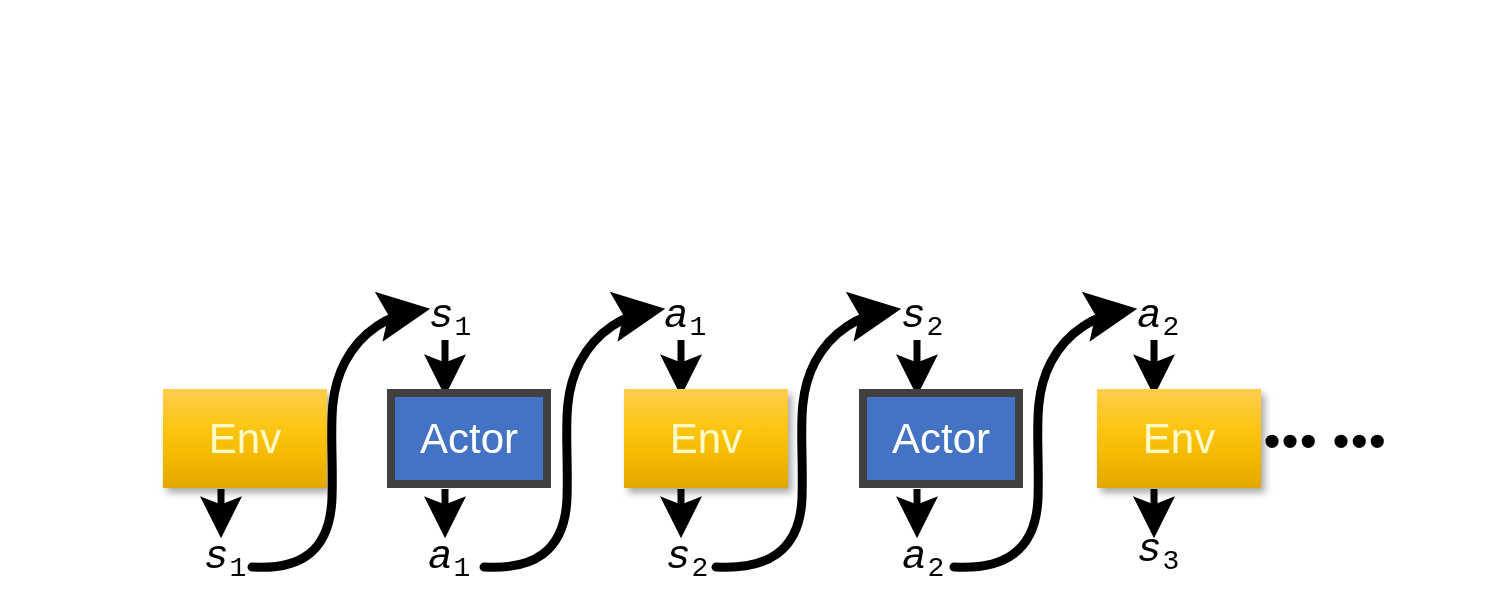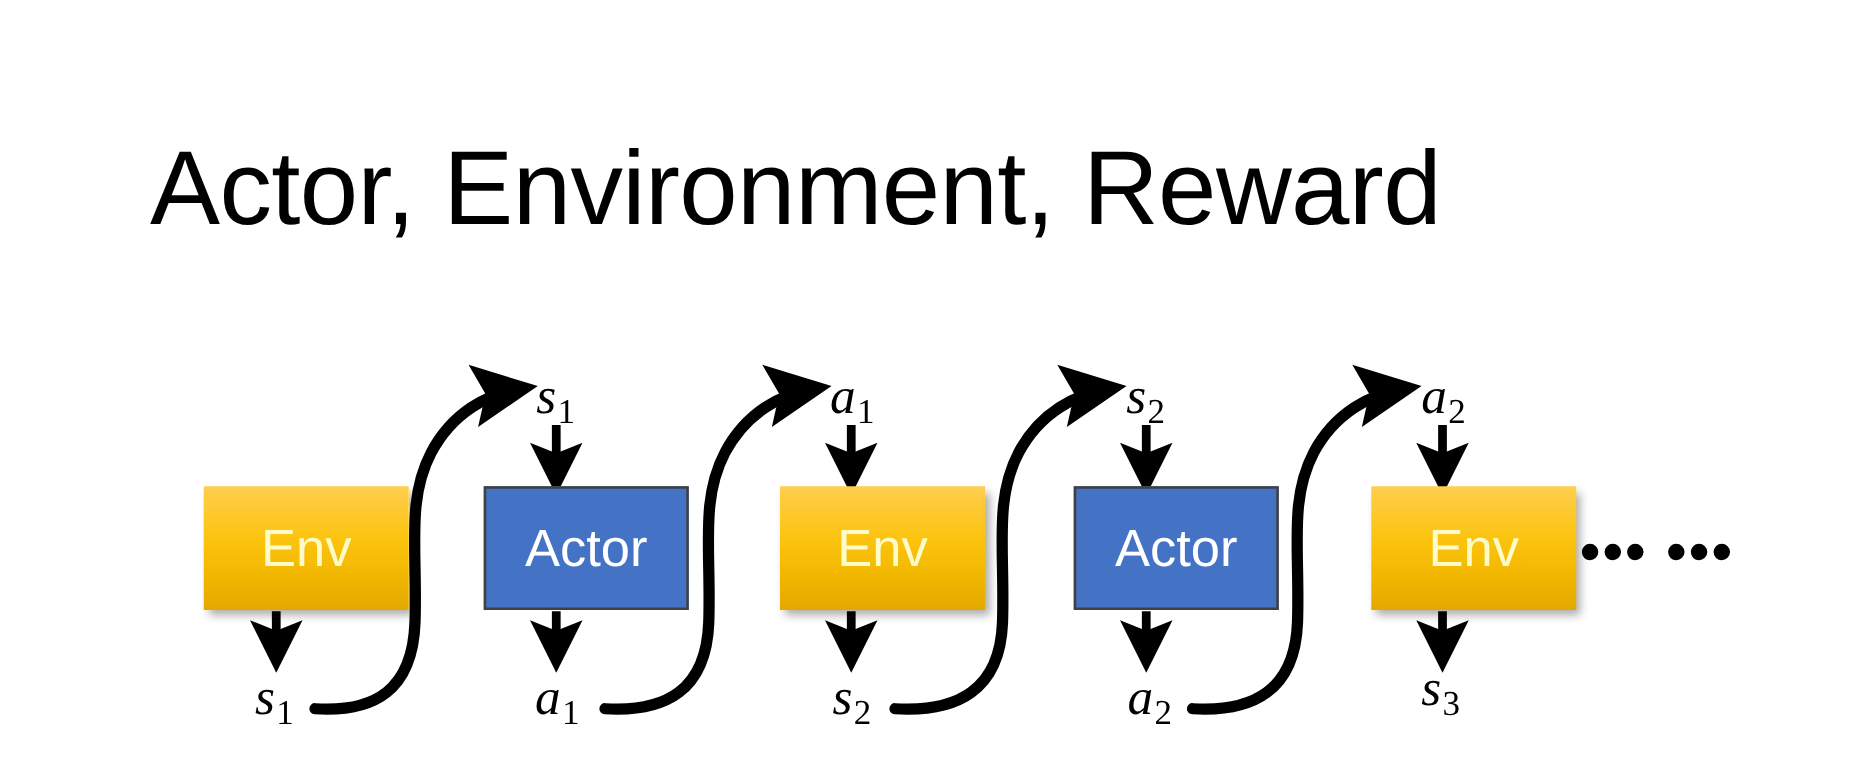--- a/index.html
+++ b/index.html
@@ -66,27 +66,27 @@
   }
   .node-box.env {
     background: linear-gradient(180deg, #ffce4e 0%, #fcc410 42%, #f2b700 72%, #e3a800 100%);
     color: #fdfbc8;
     box-shadow: 4px 5px 7px rgba(0,0,0,0.33);
     border: none;
   }
   .node-box.actor {
     background: #4472c4;
     color: #ffffff;
-    border: 2px solid #404040;
+    border: 8px solid #404040;
   }
 
   
   .math-label {
     position: absolute;
-    font-family: Liberation Serif, serif;
+    font-family: Liberation Mono, monospace;
     font-style: italic;
     font-size: 41px;
     line-height: 1;
     color: #000000;
     white-space: nowrap;
   }
   .math-label .sub {
     font-size: 28px;
     font-style: normal;
     vertical-align: -0.30em;
@@ -106,21 +106,20 @@
     line-height: 1;
     color: #000000;
     white-space: nowrap;
   }
 </style>
 </head>
 <body>
 
 <div id="slide">
 
-  <div id="slide-title">Actor, Environment, Reward</div>
 
   <div id="diagram">
 
     <svg id="curves-svg" viewBox="0 0 1500 608">
       <defs>
         <marker id="ahead" markerWidth="7" markerHeight="7" refX="4.4" refY="3.5" orient="auto" markerUnits="strokeWidth">
           <path d="M0,0.5 L6,3.5 L0,6.5 L1.2,3.5 Z" fill="#000"></path>
         </marker>
         <marker id="ahead-curve" markerWidth="6.4" markerHeight="6.4" refX="4.2" refY="3.2" orient="auto" markerUnits="strokeWidth">
           <path d="M0,0.4 L5.8,3.2 L0,6.0 L1.1,3.2 Z" fill="#000"></path>

